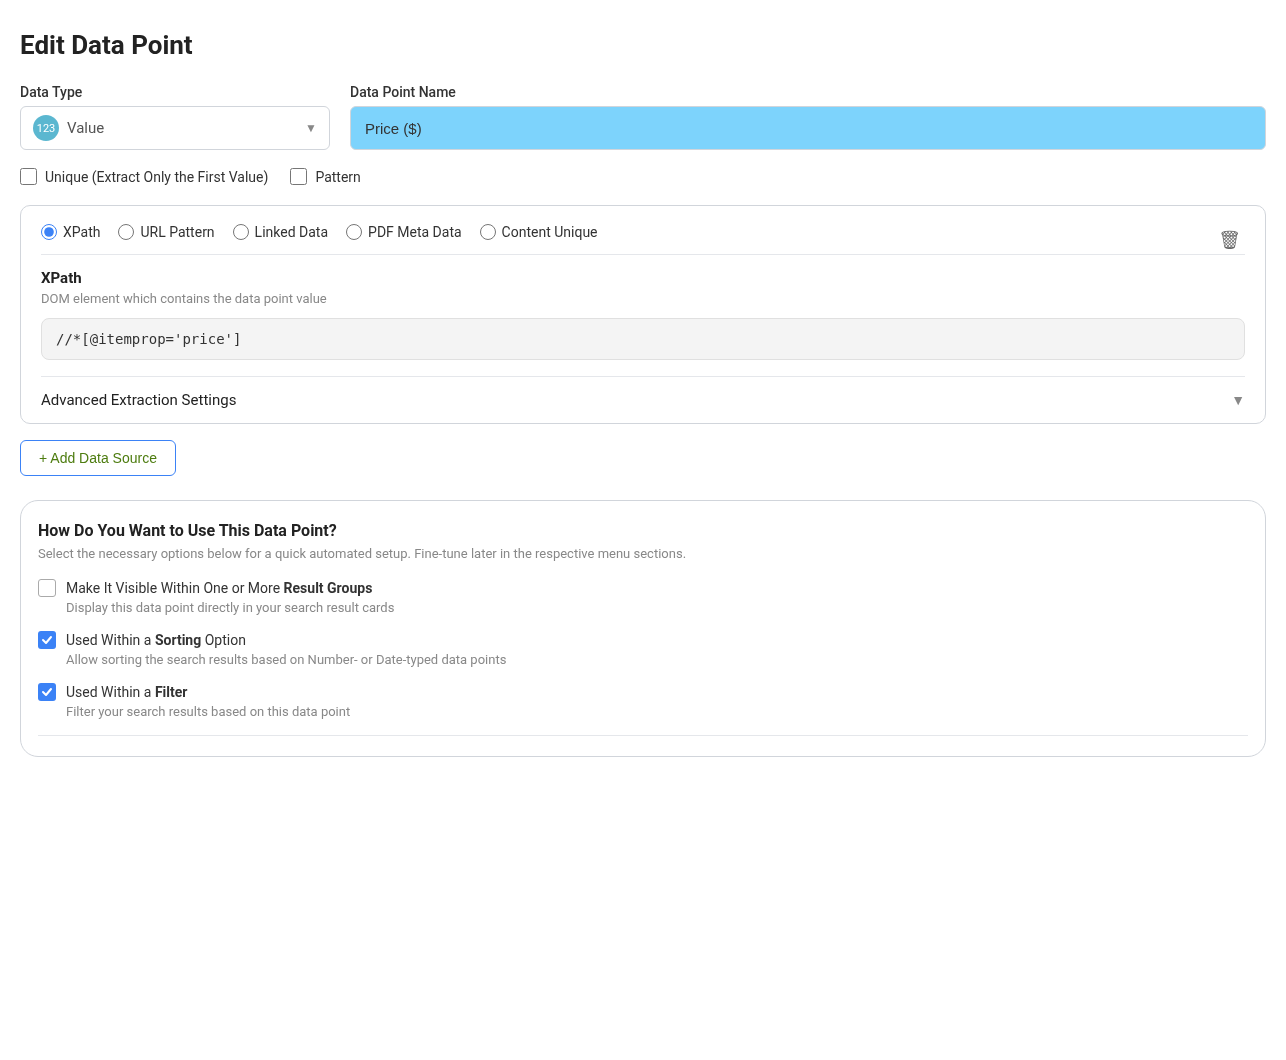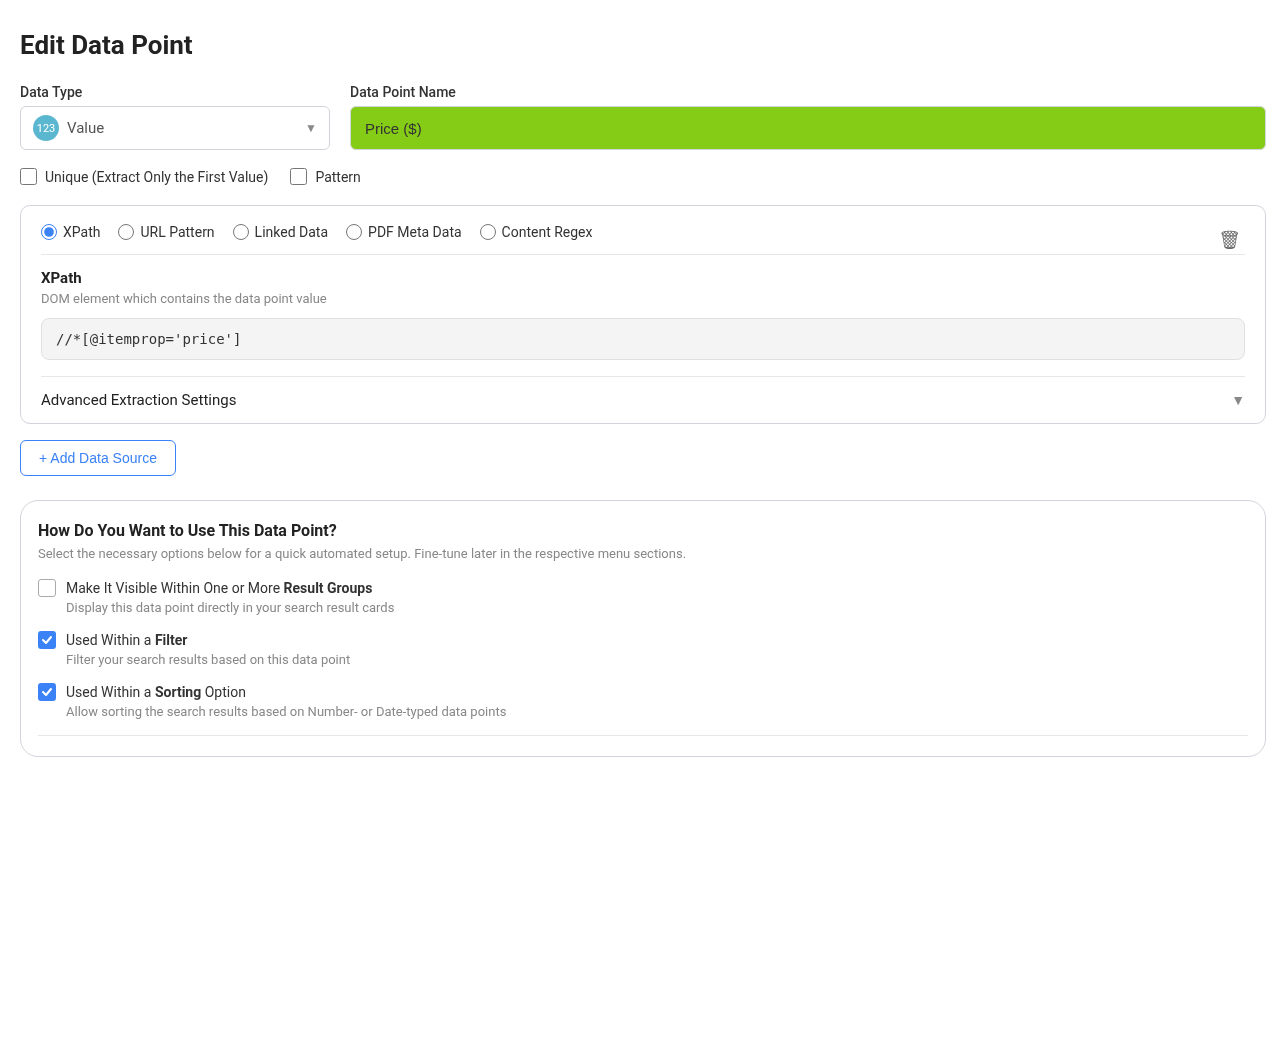--- a/index.html
+++ b/index.html
@@ -74,21 +74,21 @@
       color: #888;
       font-size: 12px;
     }
 
     .input-field {
       border: 1.5px solid #d1d5db;
       border-radius: 6px;
       padding: 10px 14px;
       font-size: 15px;
       color: #333;
-      background: #84cc16;
+      background: #7dd3fc;
       height: 44px;
       outline: none;
       width: 100%;
     }
 
     .checkbox-row {
       display: flex;
       align-items: center;
       gap: 22px;
       margin-bottom: 20px;
@@ -202,21 +202,21 @@
       font-size: 15px;
       font-weight: 400;
       color: #222;
     }
 
     .add-source-btn {
       display: inline-flex;
       align-items: center;
       gap: 6px;
       border: 1.5px solid #3b82f6;
-      color: #3b82f6;
+      color: #4d7c0f;
       background: #fff;
       border-radius: 6px;
       padding: 9px 18px;
       font-size: 14px;
       font-weight: 500;
       cursor: pointer;
       margin-bottom: 24px;
     }
 
     .usage-card {
@@ -350,21 +350,21 @@
     <div class="radio-option">
       <input type="radio" name="sourceType" id="linkedData" style="">
       <label class="radio-label" for="linkedData">Linked Data</label>
     </div>
     <div class="radio-option">
       <input type="radio" name="sourceType" id="pdfMetaData" style="">
       <label class="radio-label" for="pdfMetaData">PDF Meta Data</label>
     </div>
     <div class="radio-option">
       <input type="radio" name="sourceType" id="contentRegex" style="">
-      <label class="radio-label" for="contentRegex">Content Regex</label>
+      <label class="radio-label" for="contentRegex">Content Unique</label>
     </div>
     <span class="trash-icon">🗑</span>
   </div>
 
   <div class="source-section">
     <div class="source-title">XPath</div>
     <div class="source-desc">DOM element which contains the data point value</div>
     <input type="text" class="code-input" value="//*[@itemprop='price']" style="">
   </div>
 
@@ -385,47 +385,47 @@
   <div class="usage-subtitle">Select the necessary options below for a quick automated setup. Fine-tune later in the respective menu sections.</div>
 
   <div class="usage-option">
     <div class="usage-option-header">
       <div class="checkbox-empty"></div>
       <span class="usage-option-label">
         Make It Visible Within One or More <strong>Result Groups</strong>
       </span>
     </div>
     <div class="usage-option-desc">Display this data point directly in your search result cards</div>
+  </div>
+
+  <div class="usage-option">
+    <div class="usage-option-header">
+      <div class="checkbox-blue">
+        <svg viewBox="0 0 12 12" fill="none" xmlns="http://www.w3.org/2000/svg">
+          <path d="M2 6L5 9L10 3" stroke="white" stroke-width="2" stroke-linecap="round" stroke-linejoin="round"></path>
+        </svg>
+      </div>
+      <span class="usage-option-label">
+        Used Within a <strong>Sorting</strong> Option
+      </span>
+    </div>
+    <div class="usage-option-desc">Allow sorting the search results based on Number- or Date-typed data points</div>
   </div>
 
   <div class="usage-option">
     <div class="usage-option-header">
       <div class="checkbox-blue">
         <svg viewBox="0 0 12 12" fill="none" xmlns="http://www.w3.org/2000/svg">
           <path d="M2 6L5 9L10 3" stroke="white" stroke-width="2" stroke-linecap="round" stroke-linejoin="round"></path>
         </svg>
       </div>
       <span class="usage-option-label">
         Used Within a <strong>Filter</strong>
       </span>
     </div>
     <div class="usage-option-desc">Filter your search results based on this data point</div>
   </div>
 
-  <div class="usage-option">
-    <div class="usage-option-header">
-      <div class="checkbox-blue">
-        <svg viewBox="0 0 12 12" fill="none" xmlns="http://www.w3.org/2000/svg">
-          <path d="M2 6L5 9L10 3" stroke="white" stroke-width="2" stroke-linecap="round" stroke-linejoin="round"></path>
-        </svg>
-      </div>
-      <span class="usage-option-label">
-        Used Within a <strong>Sorting</strong> Option
-      </span>
-    </div>
-    <div class="usage-option-desc">Allow sorting the search results based on Number- or Date-typed data points</div>
-  </div>
-
   <hr class="divider">
 </div>
 
 
 
 
 </body></html>

